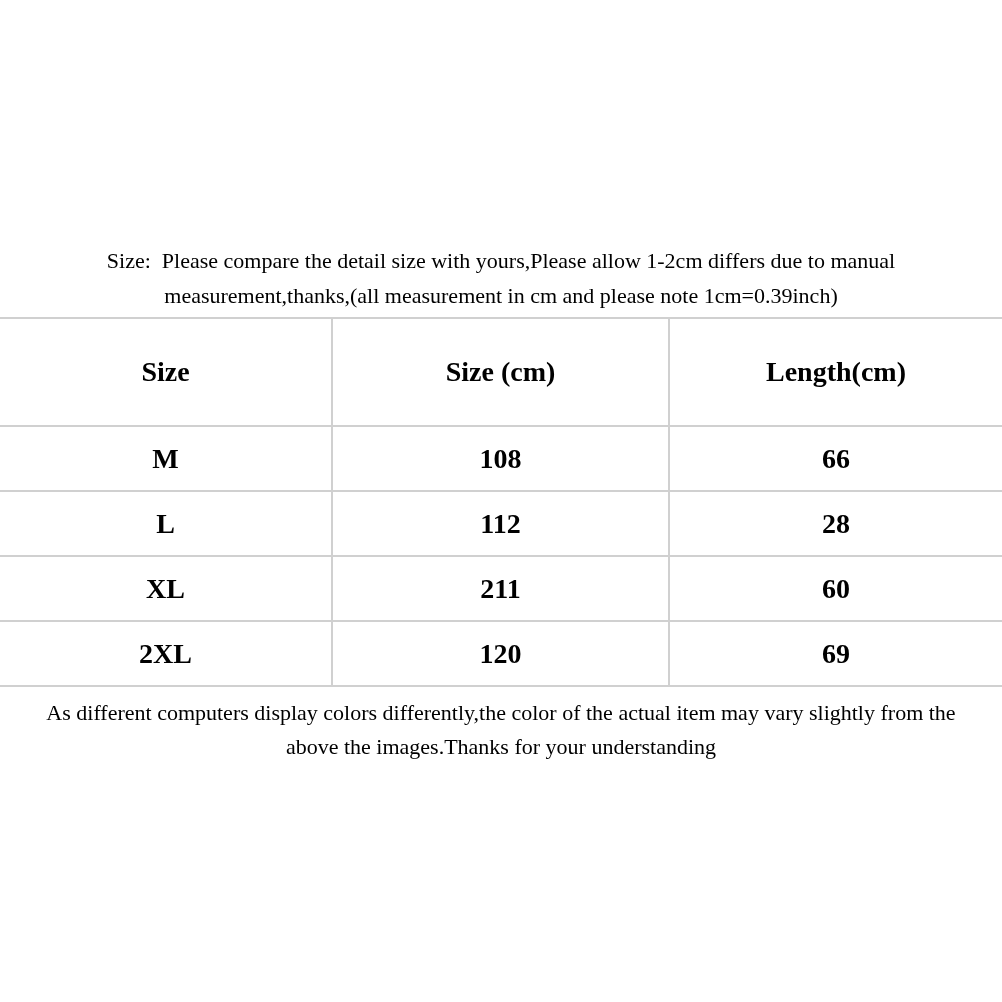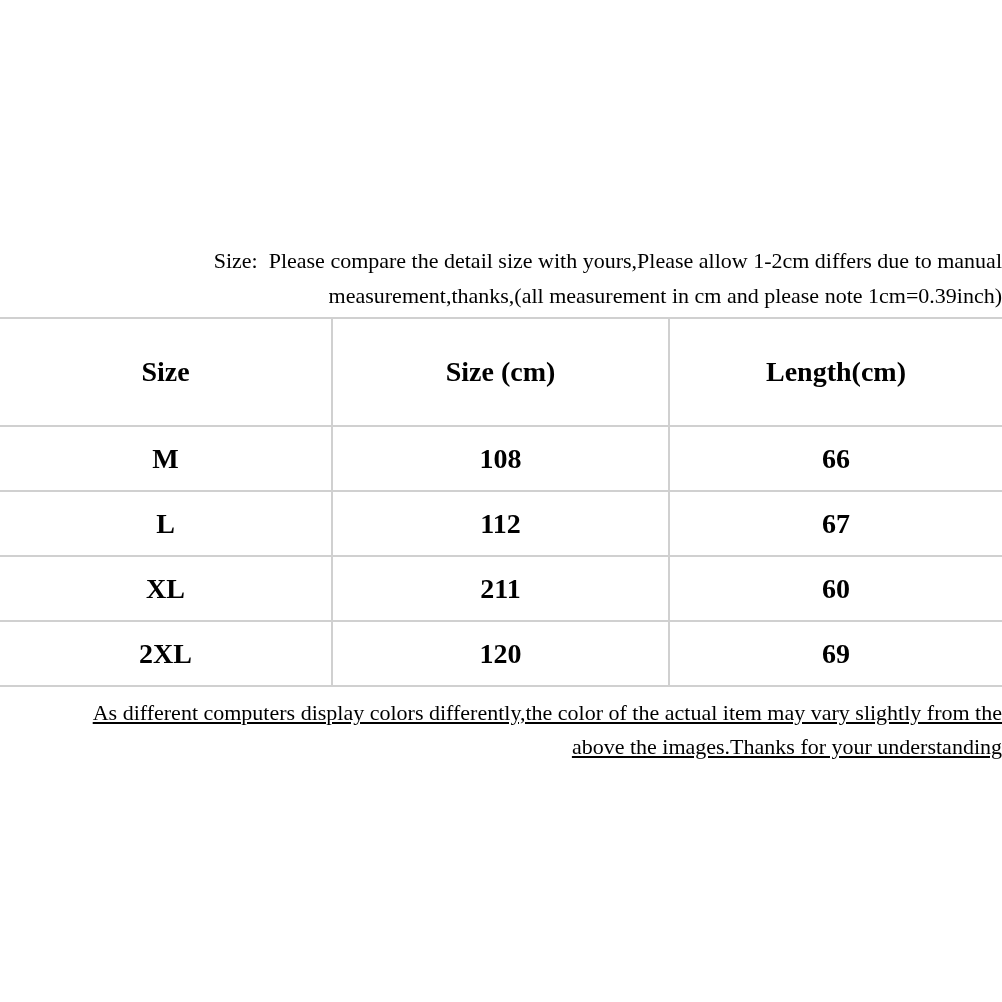--- a/index.html
+++ b/index.html
@@ -23,36 +23,35 @@
     position: relative;
     width: 1002px;
     height: 1002px;
     background: var(--background);
     overflow: hidden;
   }
   .notice {
     position: absolute;
     left: 0;
     width: 100%;
-    text-align: right;
+    text-align: center;
     color: var(--text);
   }
   .notice .line {
     white-space: pre;
   }
   .notice-top {
     top: 243px;
     font-size: 22px;
     line-height: 35px;
   }
   .notice-bottom {
     top: 696px;
     font-size: 22px;
     line-height: 34px;
-    text-decoration: underline;
   }
   table.size-table {
     position: absolute;
     top: 317px;
     left: 0;
     width: 1002px;
     border-collapse: collapse;
     table-layout: fixed;
   }
   .size-table th,
@@ -101,21 +100,21 @@
     </thead>
     <tbody>
       <tr>
         <td>M</td>
         <td>108</td>
         <td>66</td>
       </tr>
       <tr>
         <td>L</td>
         <td>112</td>
-        <td>67</td>
+        <td>28</td>
       </tr>
       <tr>
         <td>XL</td>
         <td>211</td>
         <td>60</td>
       </tr>
       <tr>
         <td>2XL</td>
         <td>120</td>
         <td>69</td>

